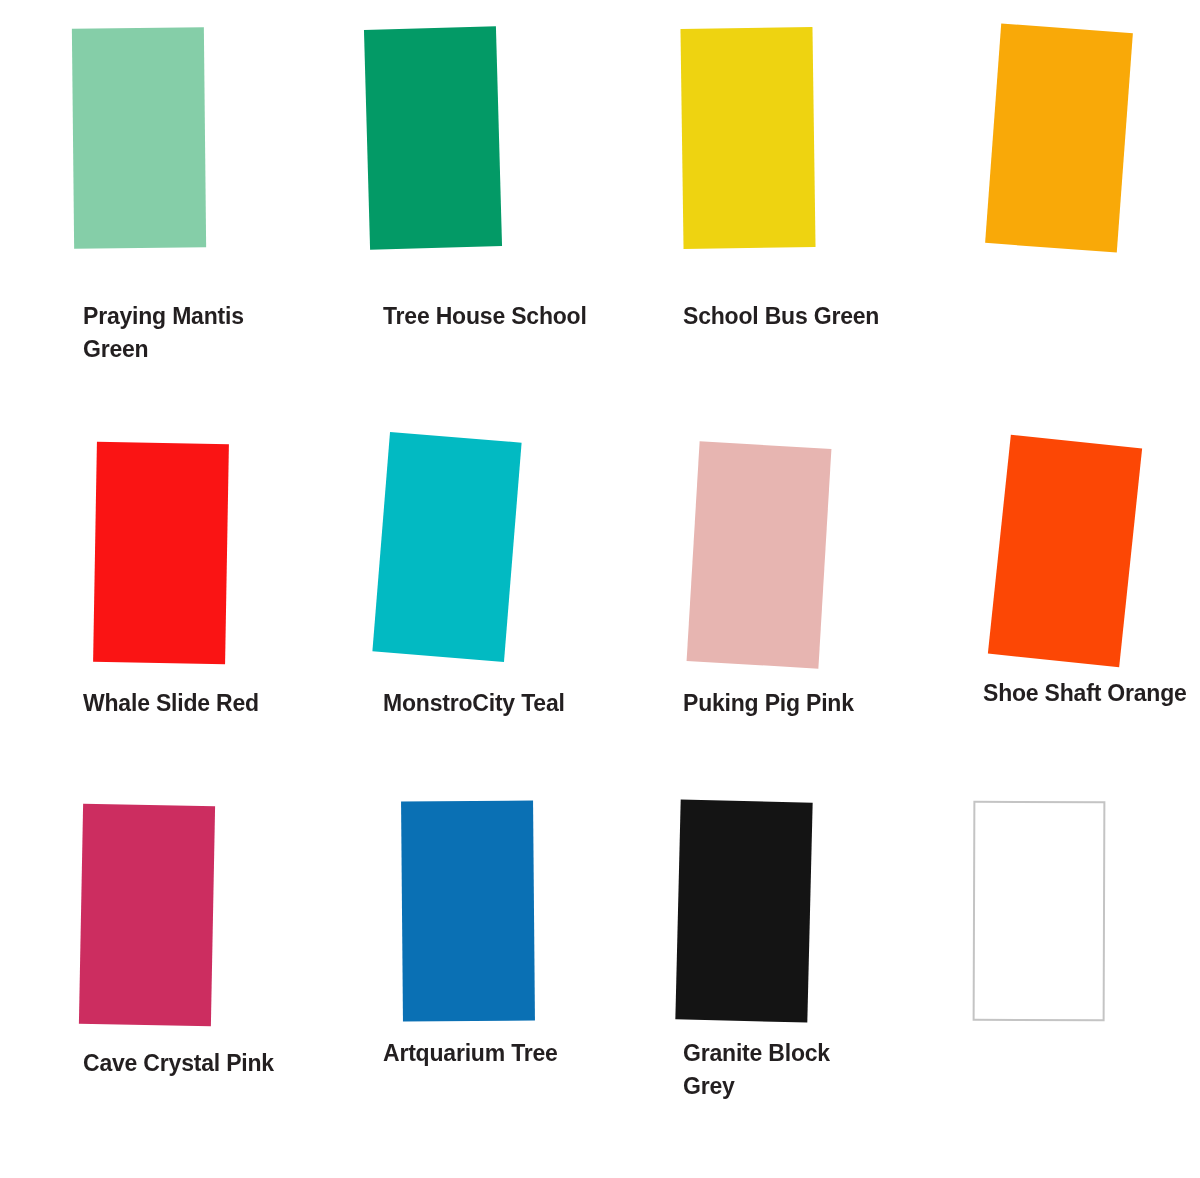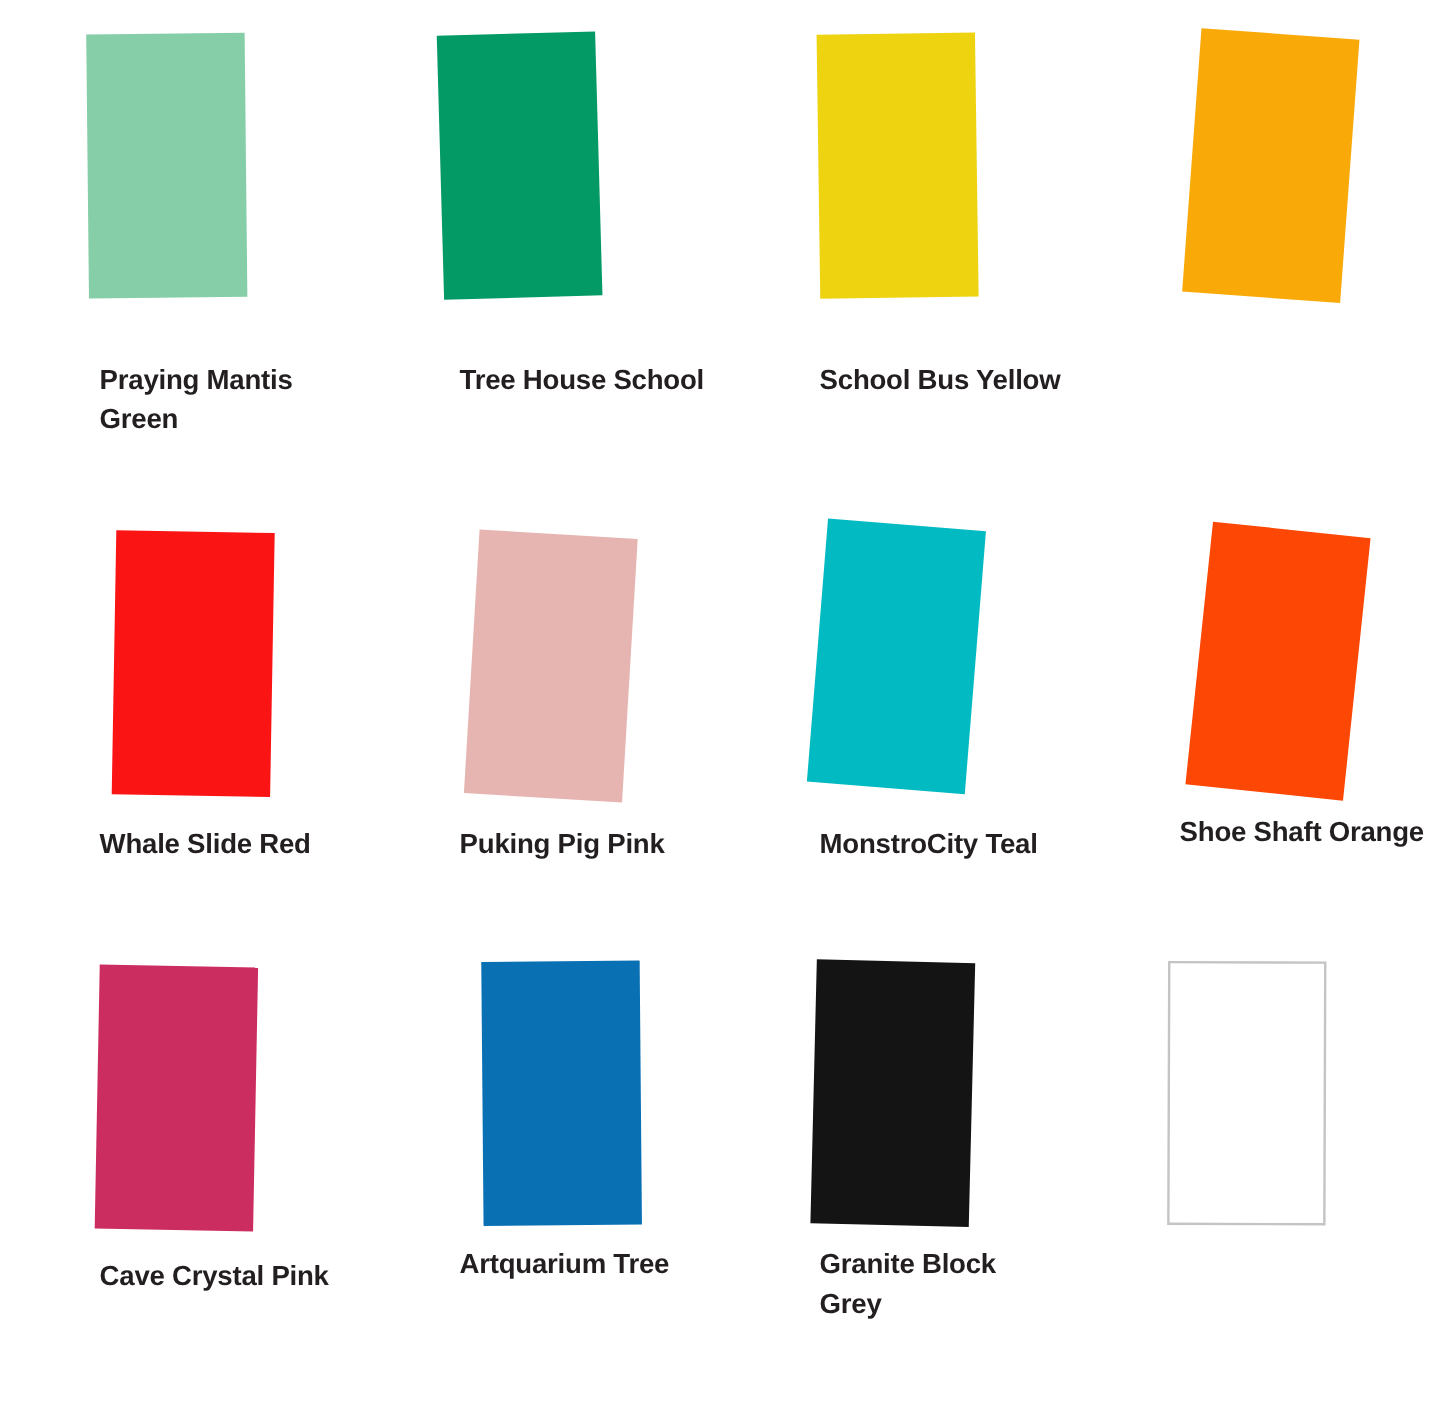--- a/index.html
+++ b/index.html
@@ -94,48 +94,48 @@
       <div class="chip-area">
         <div class="chip" title="Tree House Green" style="background: rgb(3, 154, 102); transform: translate(-6px, 0px) rotate(-1.6deg);"></div>
       </div>
       <div class="swatch-label">Tree House School</div>
     </div>
 
     <div class="swatch-cell row-1">
       <div class="chip-area">
         <div class="chip" title="School Bus Yellow" style="background: rgb(238, 211, 17); transform: translate(9px, 0px) rotate(-0.8deg);"></div>
       </div>
-      <div class="swatch-label">School Bus Yellow</div>
+      <div class="swatch-label">School Bus Green</div>
     </div>
 
     <div class="swatch-cell row-1">
       <div class="chip-area">
         <div class="chip" title="Pumpkin Toss Orange" style="background: rgb(249, 169, 8); transform: translate(20px, 0px) rotate(4.2deg);"></div>
       </div>
     </div>
 
     <div class="swatch-cell row-2">
       <div class="chip-area">
         <div class="chip" title="Dragon Slide Red" style="background: rgb(250, 20, 20); transform: translate(22px, 0px) rotate(1deg);"></div>
       </div>
       <div class="swatch-label">Whale Slide Red</div>
     </div>
 
     <div class="swatch-cell row-2">
       <div class="chip-area">
-        <div class="chip" title="Puking Pig Pink" style="background: rgb(231, 181, 177); transform: translate(20px, 2px) rotate(3.4deg);"></div>
+        <div class="chip" title="MonstroCity Teal" style="background: rgb(2, 186, 194); transform: translate(8px, -6px) rotate(4.6deg);"></div>
       </div>
-      <div class="swatch-label">Puking Pig Pink</div>
+      <div class="swatch-label">MonstroCity Teal</div>
     </div>
 
     <div class="swatch-cell row-2">
       <div class="chip-area">
-        <div class="chip" title="MonstroCity Teal" style="background: rgb(2, 186, 194); transform: translate(8px, -6px) rotate(4.6deg);"></div>
+        <div class="chip" title="Puking Pig Pink" style="background: rgb(231, 181, 177); transform: translate(20px, 2px) rotate(3.4deg);"></div>
       </div>
-      <div class="swatch-label">MonstroCity Teal</div>
+      <div class="swatch-label">Puking Pig Pink</div>
     </div>
 
     <div class="swatch-cell row-3">
       <div class="chip-area">
         <div class="chip" title="Shoe Shaft Orange" style="background: rgb(252, 71, 5); transform: translate(26px, -2px) rotate(6deg);"></div>
       </div>
       <div class="swatch-label">Shoe Shaft Orange</div>
     </div>
 
     <div class="swatch-cell row-2">

